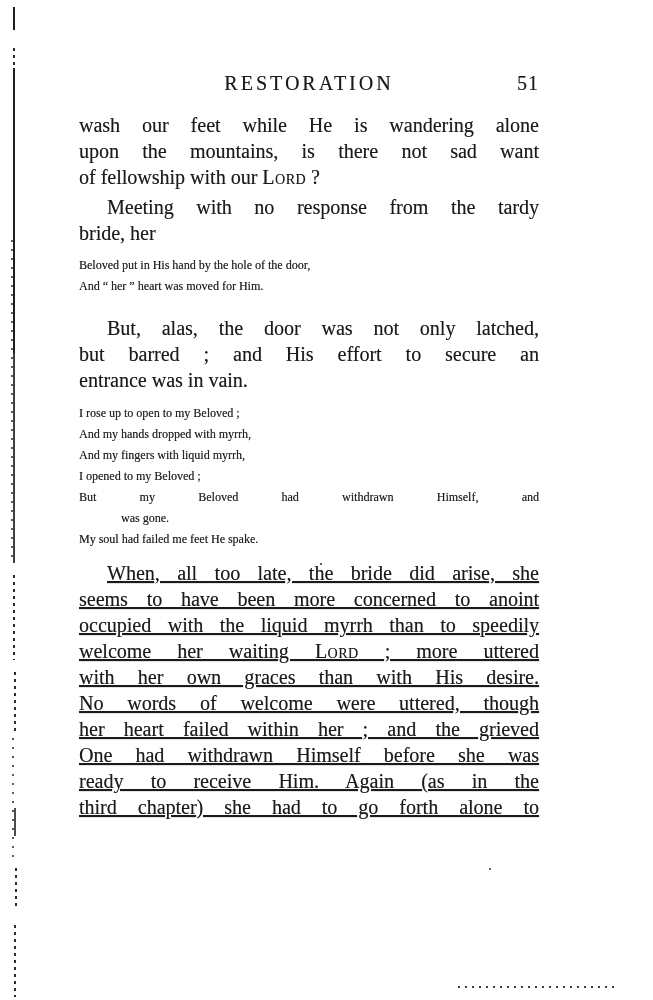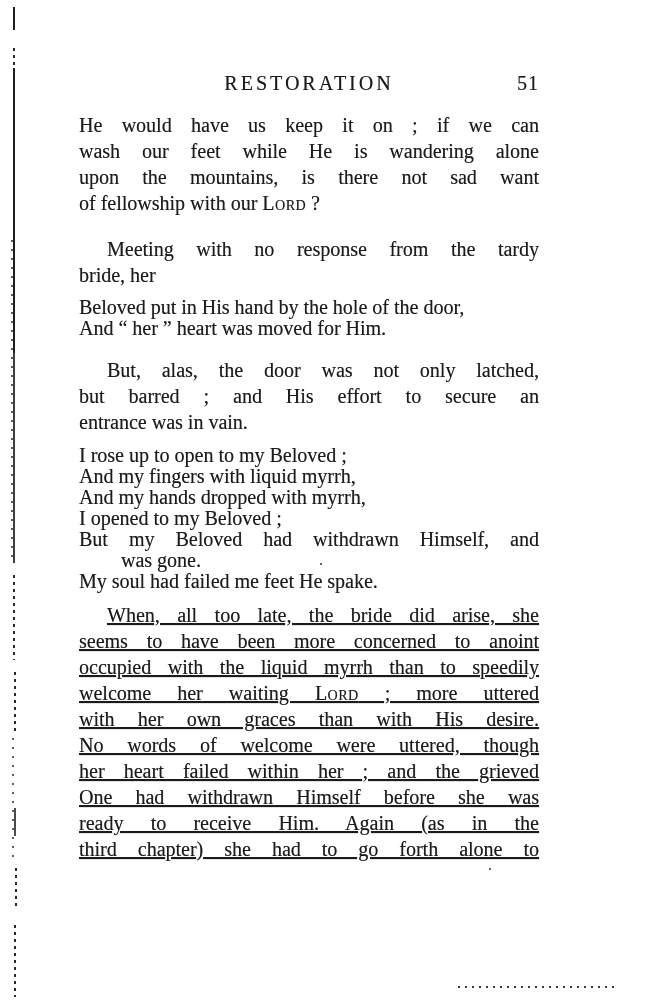--- a/index.html
+++ b/index.html
@@ -31,32 +31,32 @@
     text-align:center;
     letter-spacing:3px;
   }
   .page-number{
     position:absolute;
     right:0;top:0;
     letter-spacing:1px;
   }
   
   .para{font-size:20px;line-height:26px;}
-  .quote{font-size:20px;line-height:21px;}
+  .quote{font-size:12px;line-height:21px;}
   .tline{white-space:nowrap;}
   .jline{
     white-space:normal;
     text-align:justify;
     text-align-last:justify;
   }
   .indent{padding-left:42px;}
   .ifirst .tline:first-child{text-indent:28px;}
   .sc{font-variant:small-caps;letter-spacing:0.5px;}
   .m-p1{margin-top:16px;}
-  .m-p2{margin-top:20px;}
+  .m-p2{margin-top:4px;}
   .m-q1{margin-top:9px;}
   .m-p3{margin-top:18px;}
   .m-q2{margin-top:10px;}
   .m-p4{margin-top:10px;text-decoration:underline;}
   
   .gseg{position:absolute;width:2px;}
   .gsolid{background:#1f1f1f;width:1.5px;}
   .gdot{background:repeating-linear-gradient(180deg,#2a2a2a 0 3px,transparent 3px 7px);width:1.5px;}
   .gfaint{background:repeating-linear-gradient(180deg,rgba(40,40,40,.75) 0 2px,transparent 2px 9px);width:2px;}
   
@@ -88,21 +88,20 @@
   </div>
 
   <div class="content">
 
     <div class="header">
       <span class="running-title">RESTORATION</span>
       <span class="page-number">51</span>
     </div>
 
     <div class="para m-p1">
-        <div class="tline jline"><span>He would have us keep it on ; if we can</span></div>
         <div class="tline jline"><span>wash our feet while He is wandering alone</span></div>
         <div class="tline jline"><span>upon the mountains, is there not sad want</span></div>
         <div class="tline"><span>of fellowship with our </span><span class="sc">Lord</span><span> ?</span></div>
       </div>
 
     <div class="para m-p2 ifirst">
         <div class="tline jline"><span>Meeting with no response from the tardy</span></div>
         <div class="tline"><span>bride, her</span></div>
       </div>
 
@@ -112,22 +111,22 @@
       </div>
 
     <div class="para m-p3 ifirst">
         <div class="tline jline"><span>But, alas, the door was not only latched,</span></div>
         <div class="tline jline"><span>but barred ; and His effort to secure an</span></div>
         <div class="tline"><span>entrance was in vain.</span></div>
       </div>
 
     <div class="quote m-q2">
         <div class="tline"><span>I rose up to open to my Beloved ;</span></div>
+        <div class="tline"><span>And my hands dropped with myrrh,</span></div>
         <div class="tline"><span>And my fingers with liquid myrrh,</span></div>
-        <div class="tline"><span>And my hands dropped with myrrh,</span></div>
         <div class="tline"><span>I opened to my Beloved ;</span></div>
         <div class="tline jline"><span>But my Beloved had withdrawn Himself, and</span></div>
         <div class="tline indent"><span>was gone.</span></div>
         <div class="tline"><span>My soul had failed me feet He spake.</span></div>
       </div>
 
     <div class="para m-p4 ifirst">
         <div class="tline jline"><span>When, all too late, the bride did arise, she</span></div>
         <div class="tline jline"><span>seems to have been more concerned to anoint</span></div>
         <div class="tline jline"><span>occupied with the liquid myrrh than to speedily</span></div>

